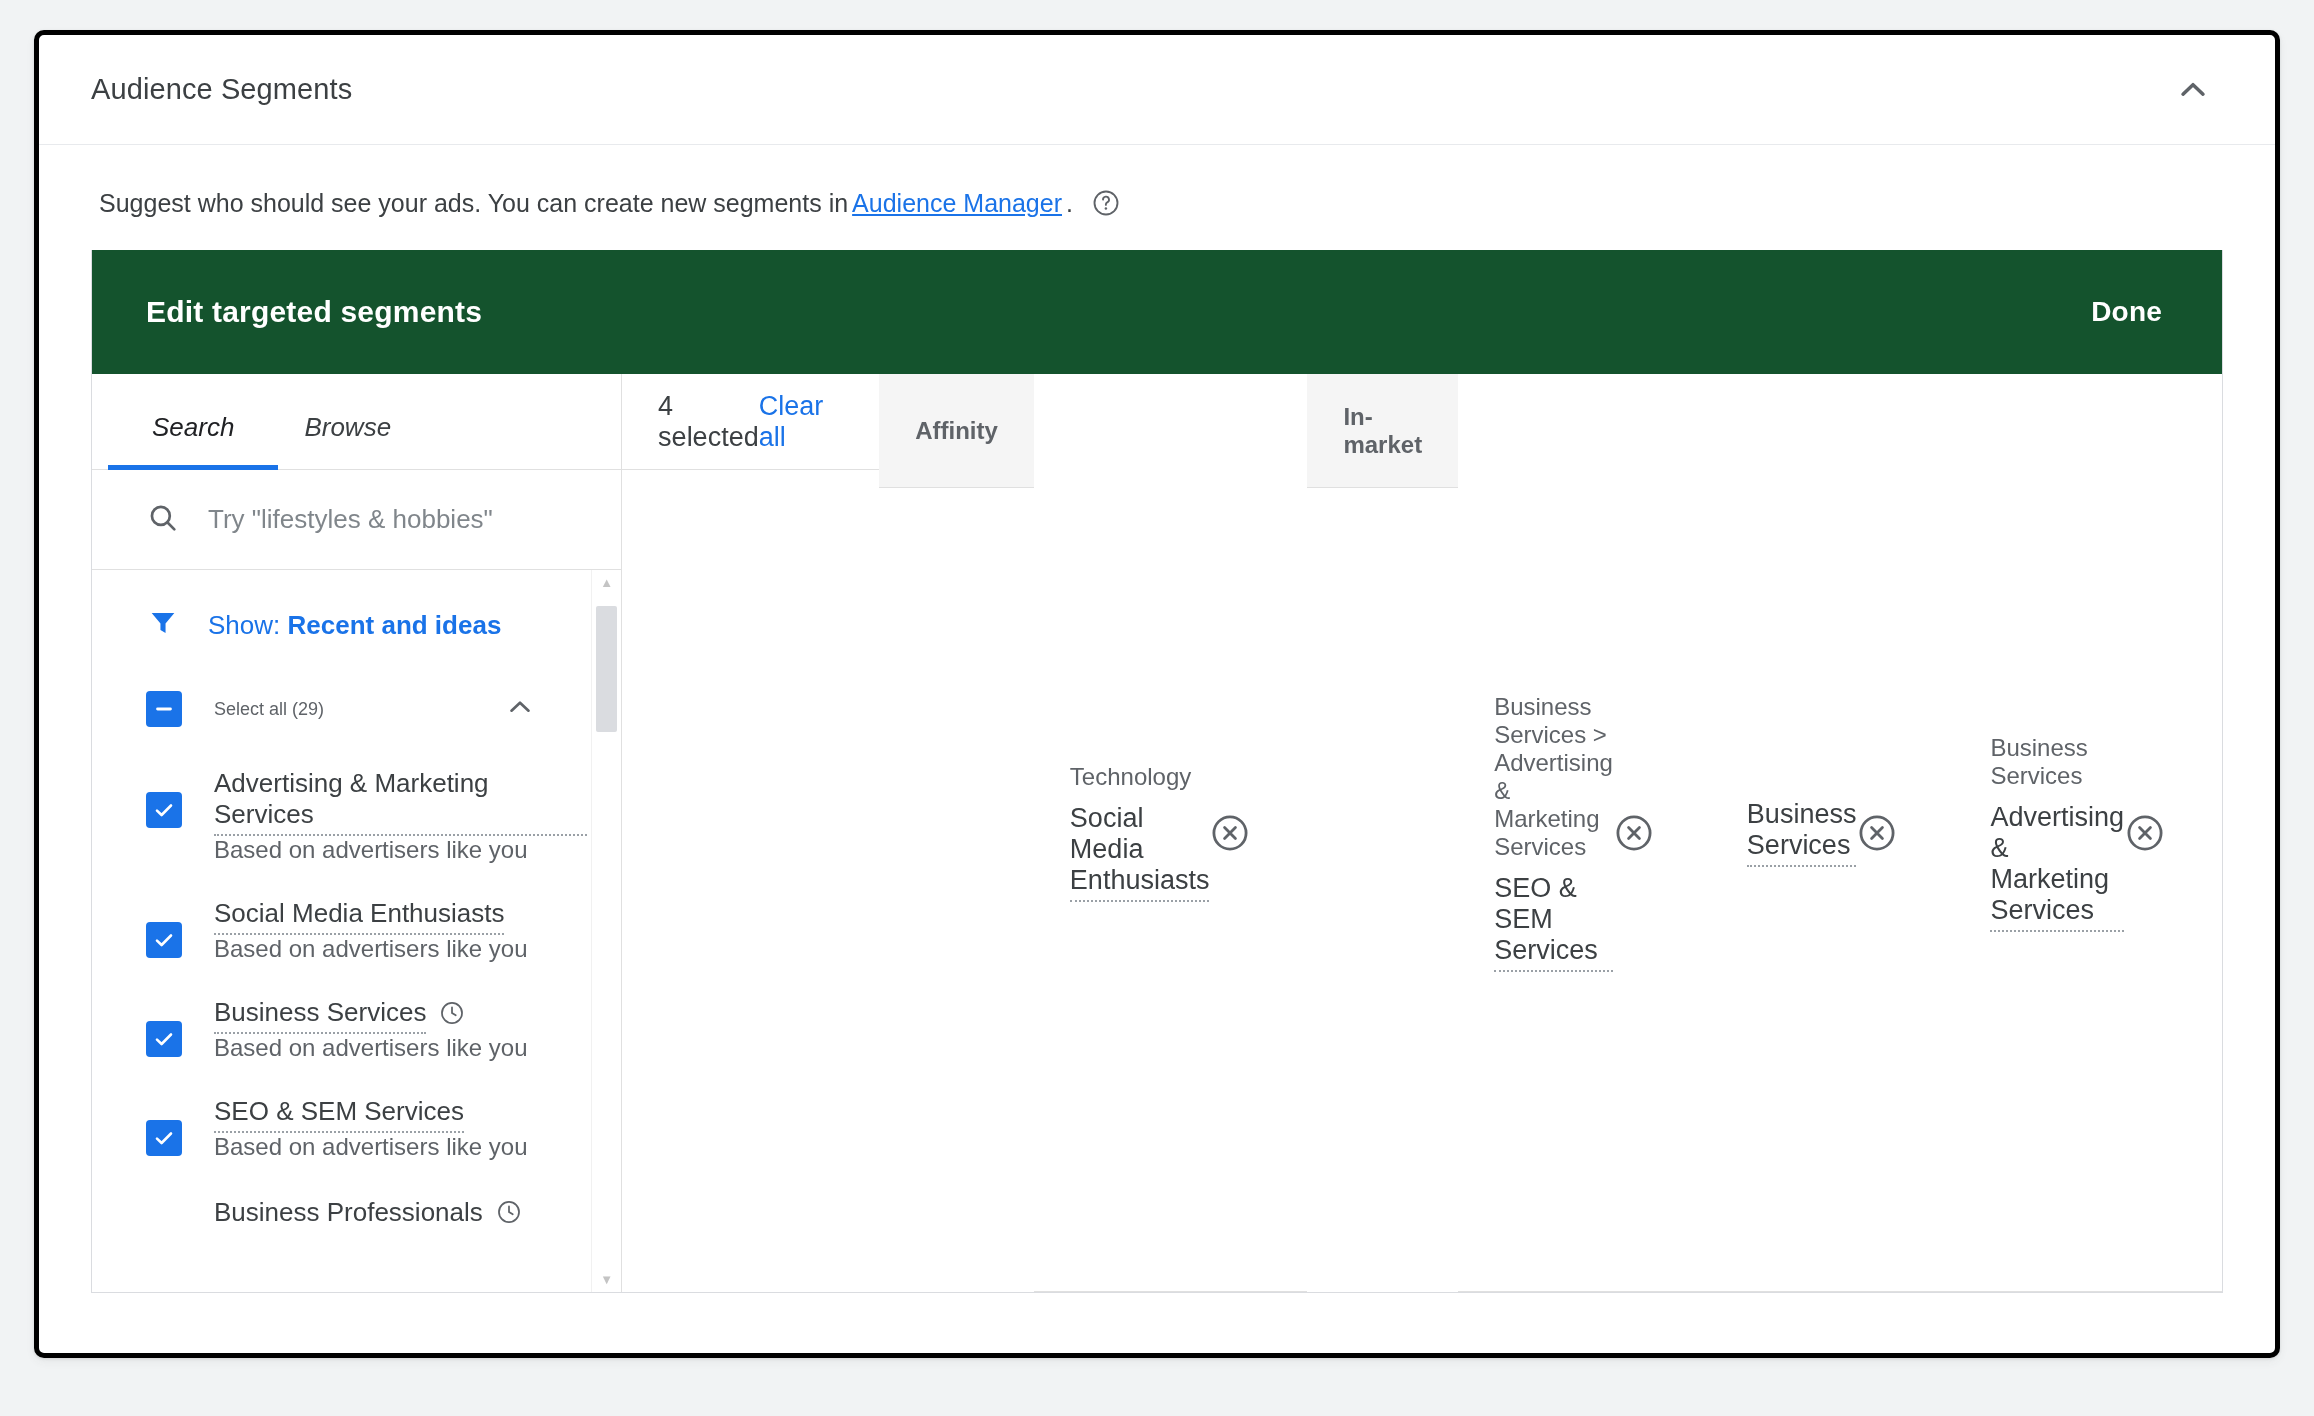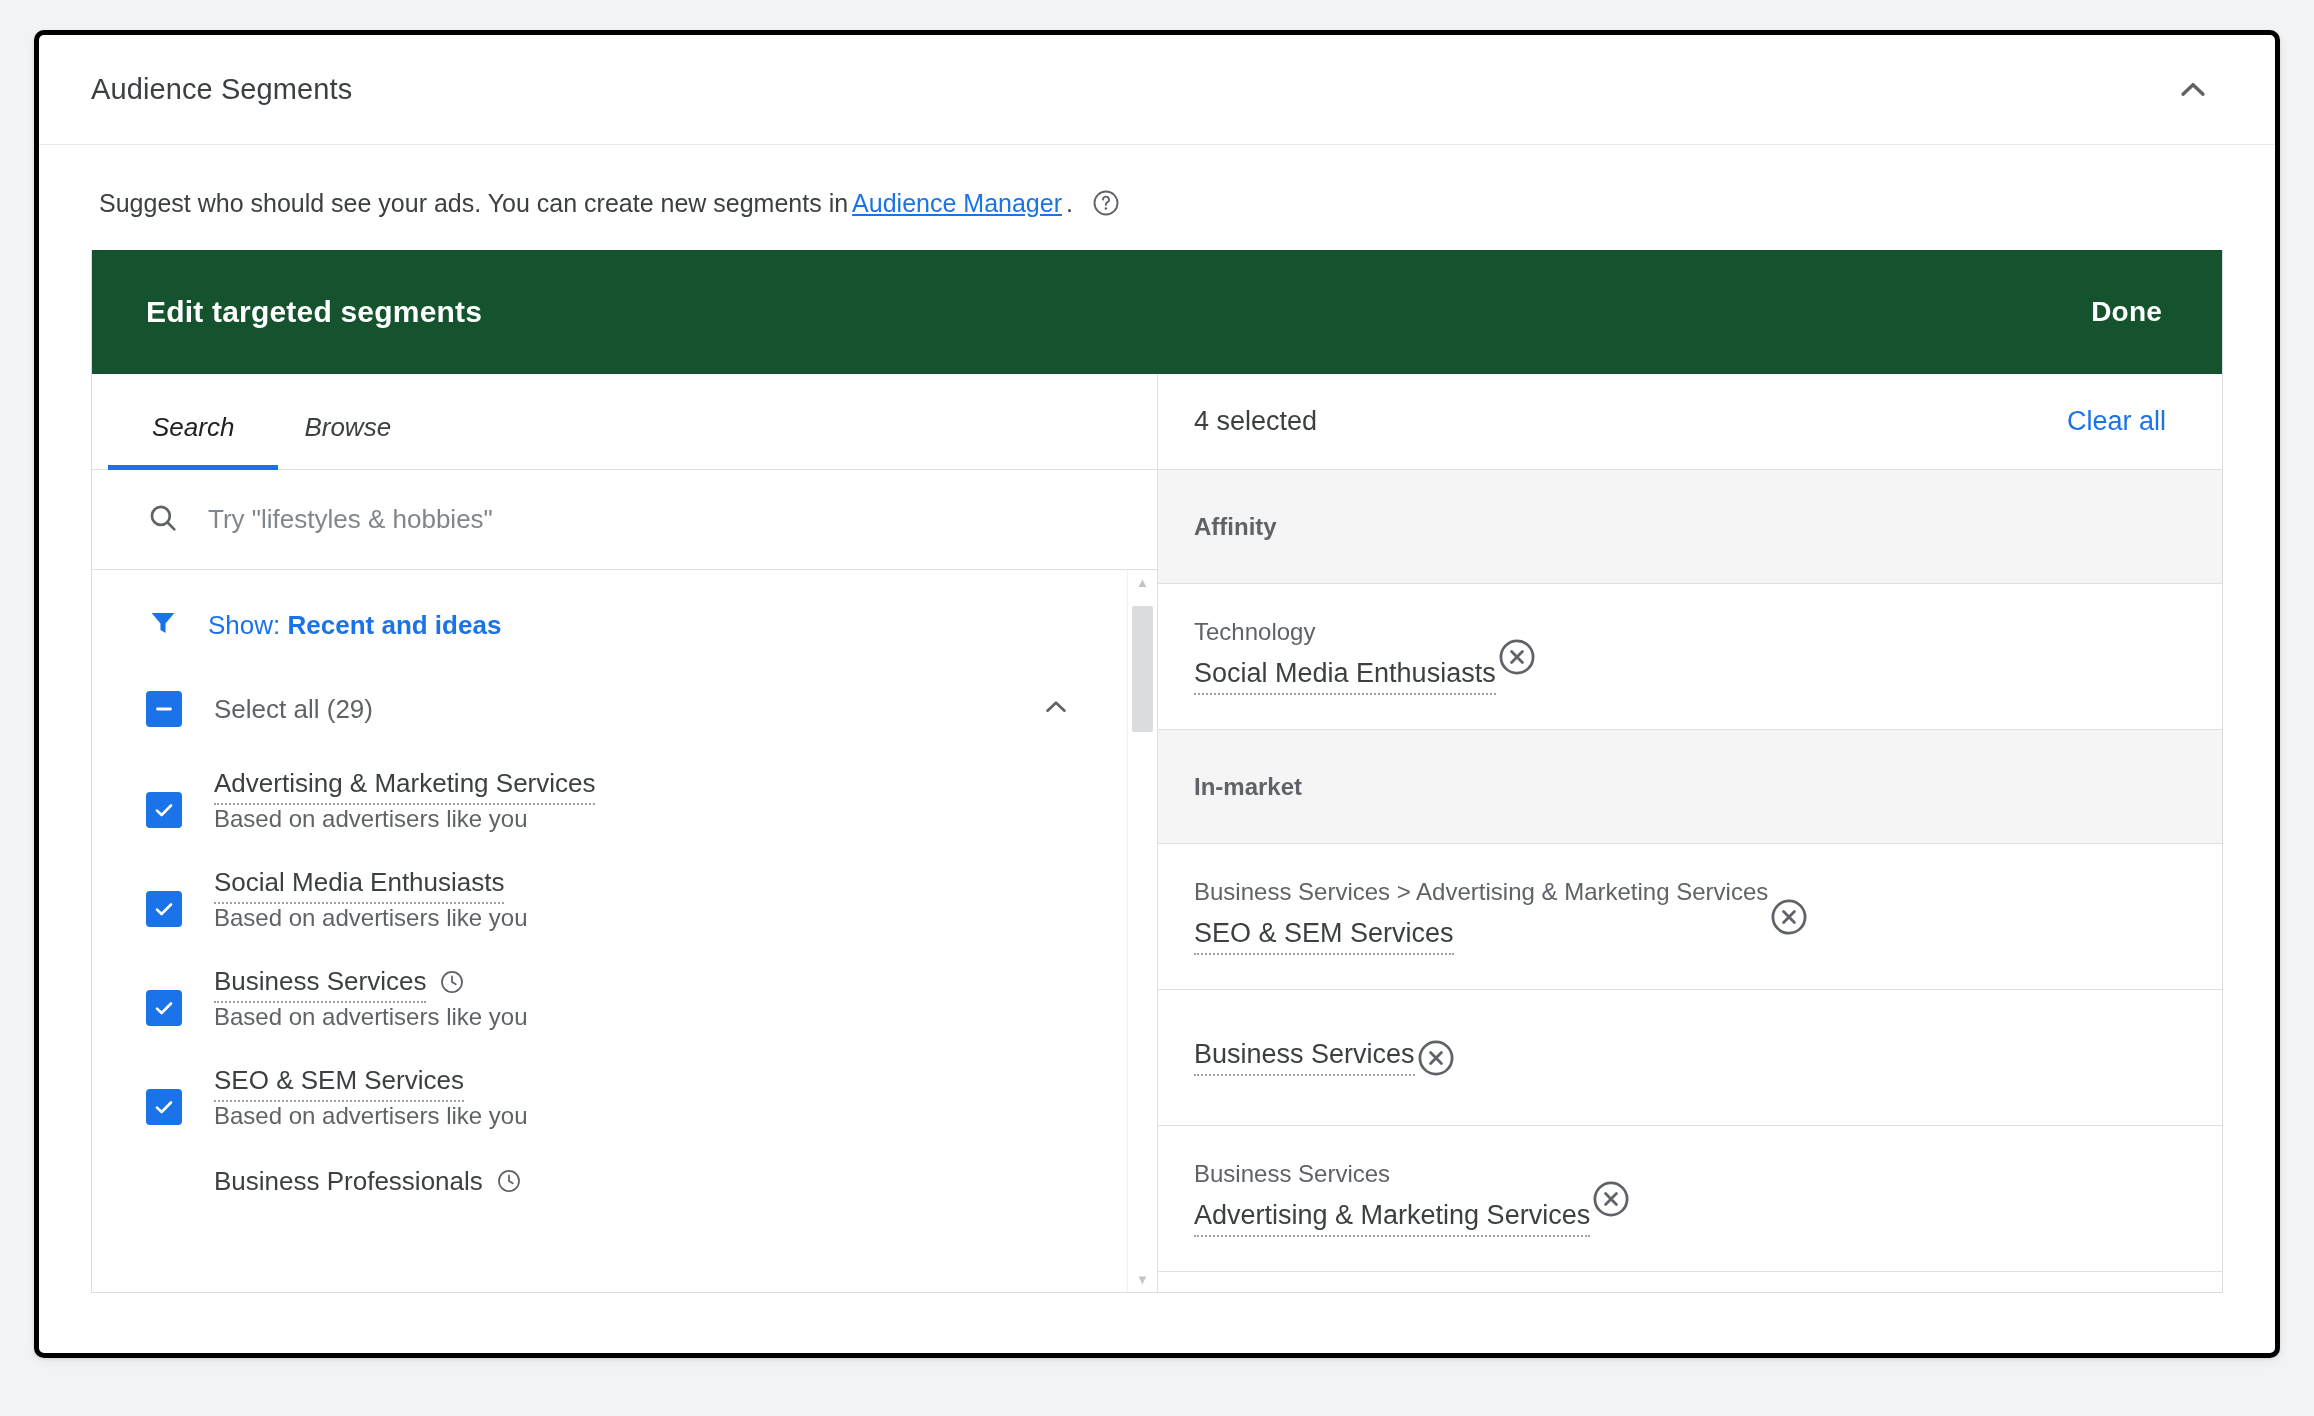--- a/index.html
+++ b/index.html
@@ -84,21 +84,21 @@
     height: 918px;
   }
   .pane-left {
     width: 1066px;
     border-right: 1px solid #e0e0e0;
     display: flex; flex-direction: column;
     position: relative;
   }
   .pane-right {
     flex: 1;
-    display: flex; flex-direction: column;
+    display: flex; flex-direction: row;
   }
   
   .tabs {
     display: flex; align-items: flex-end;
     height: 96px;
     padding-left: 54px;
     border-bottom: 1px solid #e0e0e0;
   }
   .tab {
     font-size: 26px; color: #3c4043;
@@ -150,21 +150,21 @@
     padding: 40px 0 0 54px;
     margin-right: 44px;
   }
   .cb {
     width: 36px; height: 36px; border-radius: 4px;
     background: #1a73e8;
     display: inline-flex; align-items: center; justify-content: center;
     flex: none; cursor: pointer;
   }
   .select-all-label {
-    font-size: 26px; color: #5f6368; margin-left: 32px; flex: 1;
+    font-size: 18px; color: #5f6368; margin-left: 32px; flex: 1;
   }
   .chev-up { cursor: pointer; padding: 6px; }
   .seg-item {
     display: flex; align-items: flex-start;
     padding: 34px 0 0 54px;
   }
   .seg-item .cb { margin-top: 24px; }
   .seg-body { margin-left: 32px; }
   .seg-title {
     font-size: 26px; color: #3c4043;

